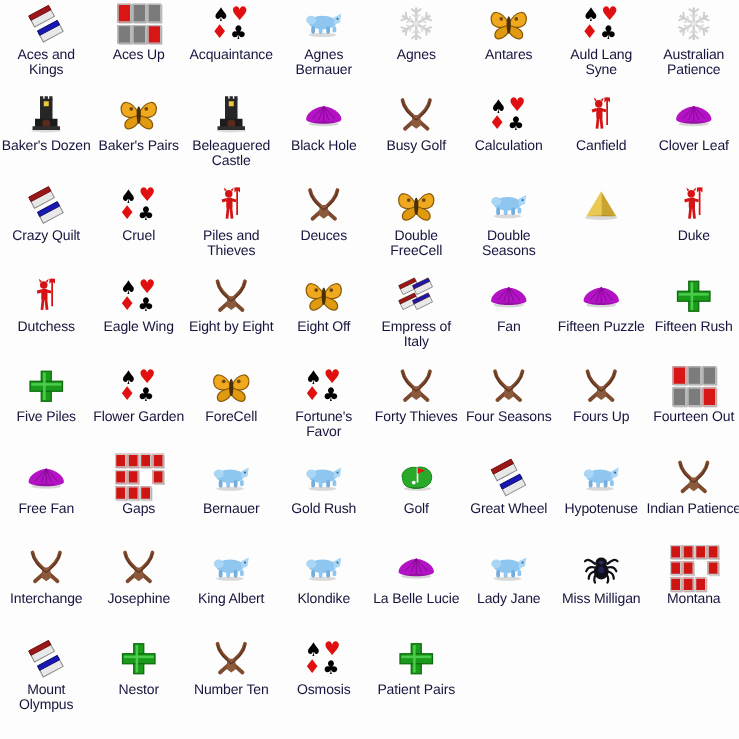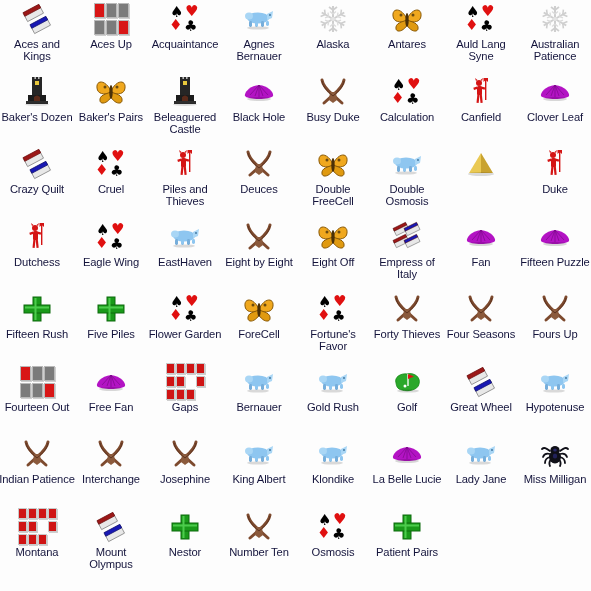--- a/index.html
+++ b/index.html
@@ -178,21 +178,21 @@
               <line x1="15" y1="15" x2="15" y2="2" stroke="#cfcfcf" stroke-width="2"></line>
               <line x1="15" y1="6" x2="11" y2="3" stroke="#cfcfcf" stroke-width="1.6"></line>
               <line x1="15" y1="6" x2="19" y2="3" stroke="#cfcfcf" stroke-width="1.6"></line>
               <line x1="15" y1="10" x2="12" y2="7.5" stroke="#dcdcdc" stroke-width="1.4"></line>
               <line x1="15" y1="10" x2="18" y2="7.5" stroke="#dcdcdc" stroke-width="1.4"></line>
             </g>
             <circle cx="15" cy="15" r="2" fill="#e6e6e6"></circle>
           </g>
         </svg>
       </div>
-      <div class="label">Alaska</div>
+      <div class="label">Agnes</div>
     </div>
     <div class="cell">
       <div class="icon-wrap">
         <svg width="32" height="29" viewBox="0 0 32 29">
           <g>
             <path d="M16 14 C10 2, 1 3, 2 11 C2.5 17, 9 18, 16 16 Z" fill="#f0a81e" stroke="#8a5a08" stroke-width="1"></path>
             <path d="M16 14 C22 2, 31 3, 30 11 C29.5 17, 23 18, 16 16 Z" fill="#f0a81e" stroke="#8a5a08" stroke-width="1"></path>
             <path d="M16 15 C11 17, 4 18, 5 24 C6 28, 13 26, 16 20 Z" fill="#e09a10" stroke="#8a5a08" stroke-width="1"></path>
             <path d="M16 15 C21 17, 28 18, 27 24 C26 28, 19 26, 16 20 Z" fill="#e09a10" stroke="#8a5a08" stroke-width="1"></path>
             <ellipse cx="16" cy="15" rx="1.7" ry="7" fill="#4a3008"></ellipse>
@@ -341,21 +341,21 @@
           </g>
           <g fill="#8b5a3c">
             <path d="M12 14 L18 14 L19 22 L15 25 L11 22 Z"></path>
           </g>
           <g stroke="#5e3420" stroke-width="1" fill="none">
             <path d="M4 3 C5 9, 9 13, 15 18"></path>
             <path d="M26 3 C25 9, 21 13, 15 18"></path>
           </g>
         </svg>
       </div>
-      <div class="label">Busy Duke</div>
+      <div class="label">Busy Golf</div>
     </div>
     <div class="cell">
       <div class="icon-wrap">
         <svg width="32" height="32" viewBox="0 0 32 32">
           <g font-family="DejaVu Sans, sans-serif" font-size="15">
             <text x="1" y="14" fill="#000000">♠</text>
             <text x="16" y="13" fill="#e01010">♥</text>
             <text x="0" y="27" fill="#e01010">♦</text>
             <text x="15" y="28" fill="#000000">♣</text>
           </g>
@@ -486,21 +486,21 @@
             <circle cx="28" cy="10" r="0.9" fill="#3a6f9a"></circle>
             <ellipse cx="7" cy="11" rx="4" ry="3.5" fill="#a9d6f5"></ellipse>
             <rect x="7" y="16" width="3" height="6" rx="1.4" fill="#76aedb"></rect>
             <rect x="13" y="16" width="3" height="6" rx="1.4" fill="#8ec6f0"></rect>
             <rect x="19" y="16" width="3" height="6" rx="1.4" fill="#76aedb"></rect>
             <rect x="24" y="16" width="3" height="5" rx="1.4" fill="#8ec6f0"></rect>
             <ellipse cx="16" cy="23" rx="11" ry="1.6" fill="rgba(0,0,0,0.14)"></ellipse>
           </g>
         </svg>
       </div>
-      <div class="label">Double Osmosis</div>
+      <div class="label">Double Seasons</div>
     </div>
     <div class="cell">
       <div class="icon-wrap">
         <svg width="30" height="26" viewBox="0 0 30 26">
           <g>
             <path d="M15 2 L27 22 L15 22 Z" fill="#c9a330"></path>
             <path d="M15 2 L3 22 L15 22 Z" fill="#eac953"></path>
             <ellipse cx="15" cy="23" rx="13" ry="2" fill="rgba(0,0,0,0.14)"></ellipse>
           </g>
         </svg>
@@ -552,38 +552,20 @@
             <text x="16" y="13" fill="#e01010">♥</text>
             <text x="0" y="27" fill="#e01010">♦</text>
             <text x="15" y="28" fill="#000000">♣</text>
           </g>
         </svg>
       </div>
       <div class="label">Eagle Wing</div>
     </div>
     <div class="cell">
       <div class="icon-wrap">
-        <svg width="34" height="28" viewBox="0 0 34 28">
-          <g>
-            <ellipse cx="16" cy="13" rx="11" ry="5.5" fill="#8ec6f0"></ellipse>
-            <path d="M25 9 L31 6 L30 13 L25 15 Z" fill="#a9d6f5"></path>
-            <circle cx="28" cy="10" r="0.9" fill="#3a6f9a"></circle>
-            <ellipse cx="7" cy="11" rx="4" ry="3.5" fill="#a9d6f5"></ellipse>
-            <rect x="7" y="16" width="3" height="6" rx="1.4" fill="#76aedb"></rect>
-            <rect x="13" y="16" width="3" height="6" rx="1.4" fill="#8ec6f0"></rect>
-            <rect x="19" y="16" width="3" height="6" rx="1.4" fill="#76aedb"></rect>
-            <rect x="24" y="16" width="3" height="5" rx="1.4" fill="#8ec6f0"></rect>
-            <ellipse cx="16" cy="23" rx="11" ry="1.6" fill="rgba(0,0,0,0.14)"></ellipse>
-          </g>
-        </svg>
-      </div>
-      <div class="label">EastHaven</div>
-    </div>
-    <div class="cell">
-      <div class="icon-wrap">
         <svg width="30" height="28" viewBox="0 0 30 28">
           <g stroke="#7d4a2e" fill="none" stroke-width="3" stroke-linecap="round">
             <path d="M4 2 C5 8, 9 12, 15 17 L24 25"></path>
             <path d="M26 2 C25 8, 21 12, 15 17 L6 25"></path>
           </g>
           <g fill="#8b5a3c">
             <path d="M12 14 L18 14 L19 22 L15 25 L11 22 Z"></path>
           </g>
           <g stroke="#5e3420" stroke-width="1" fill="none">
             <path d="M4 3 C5 9, 9 13, 15 18"></path>

